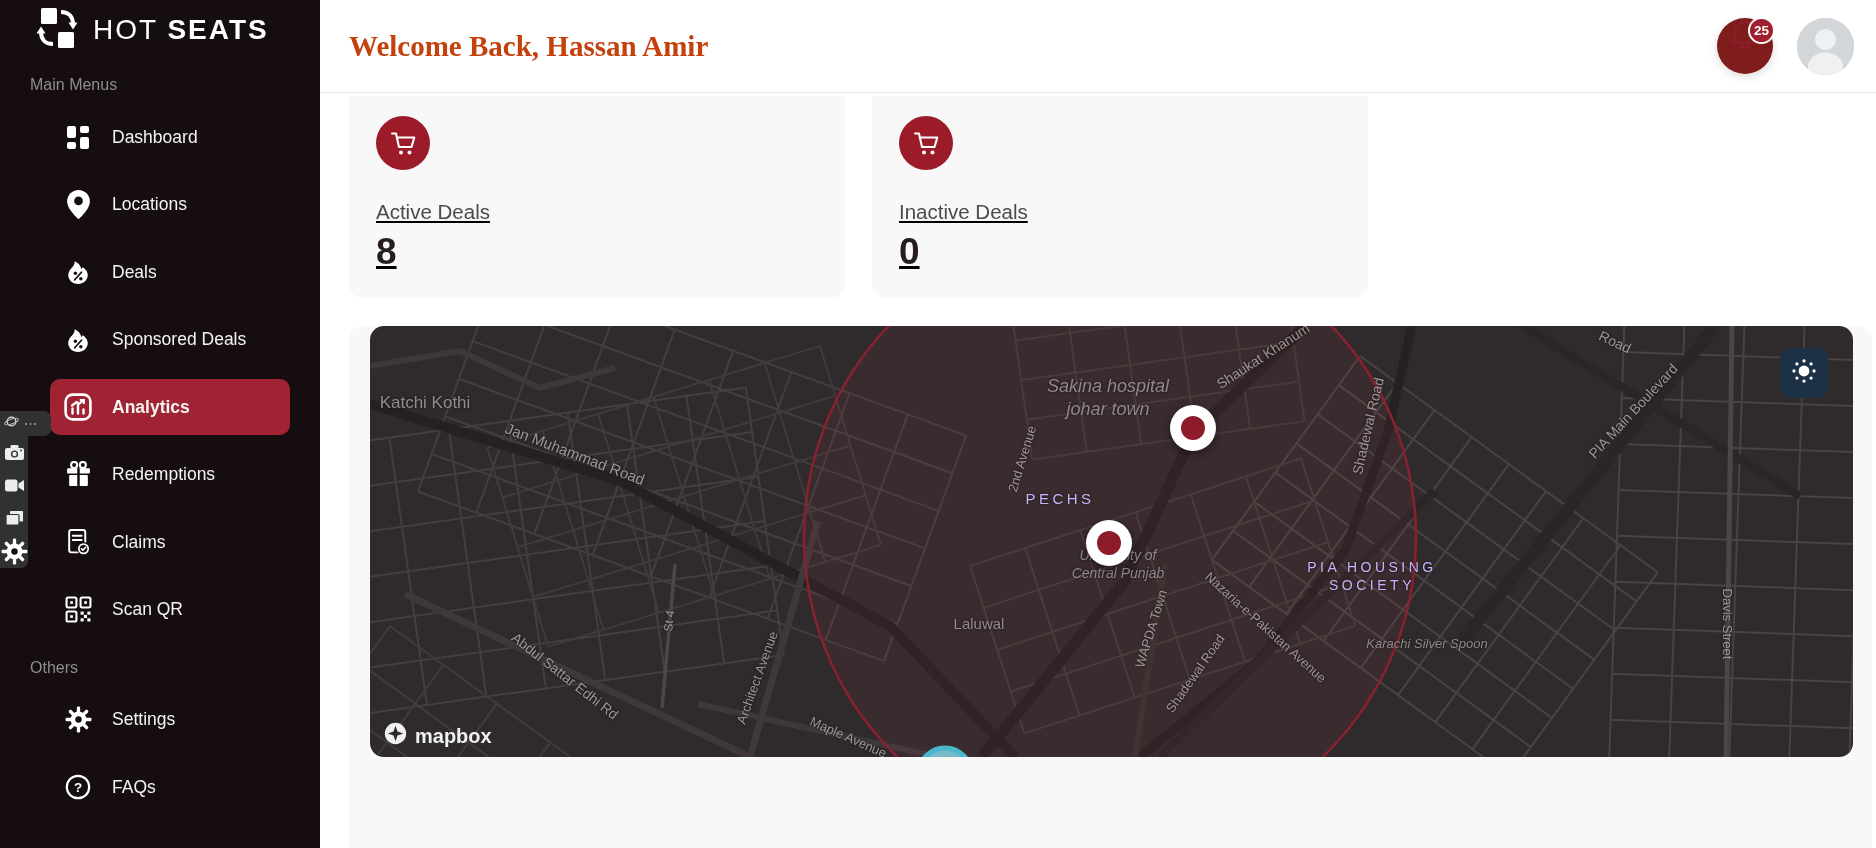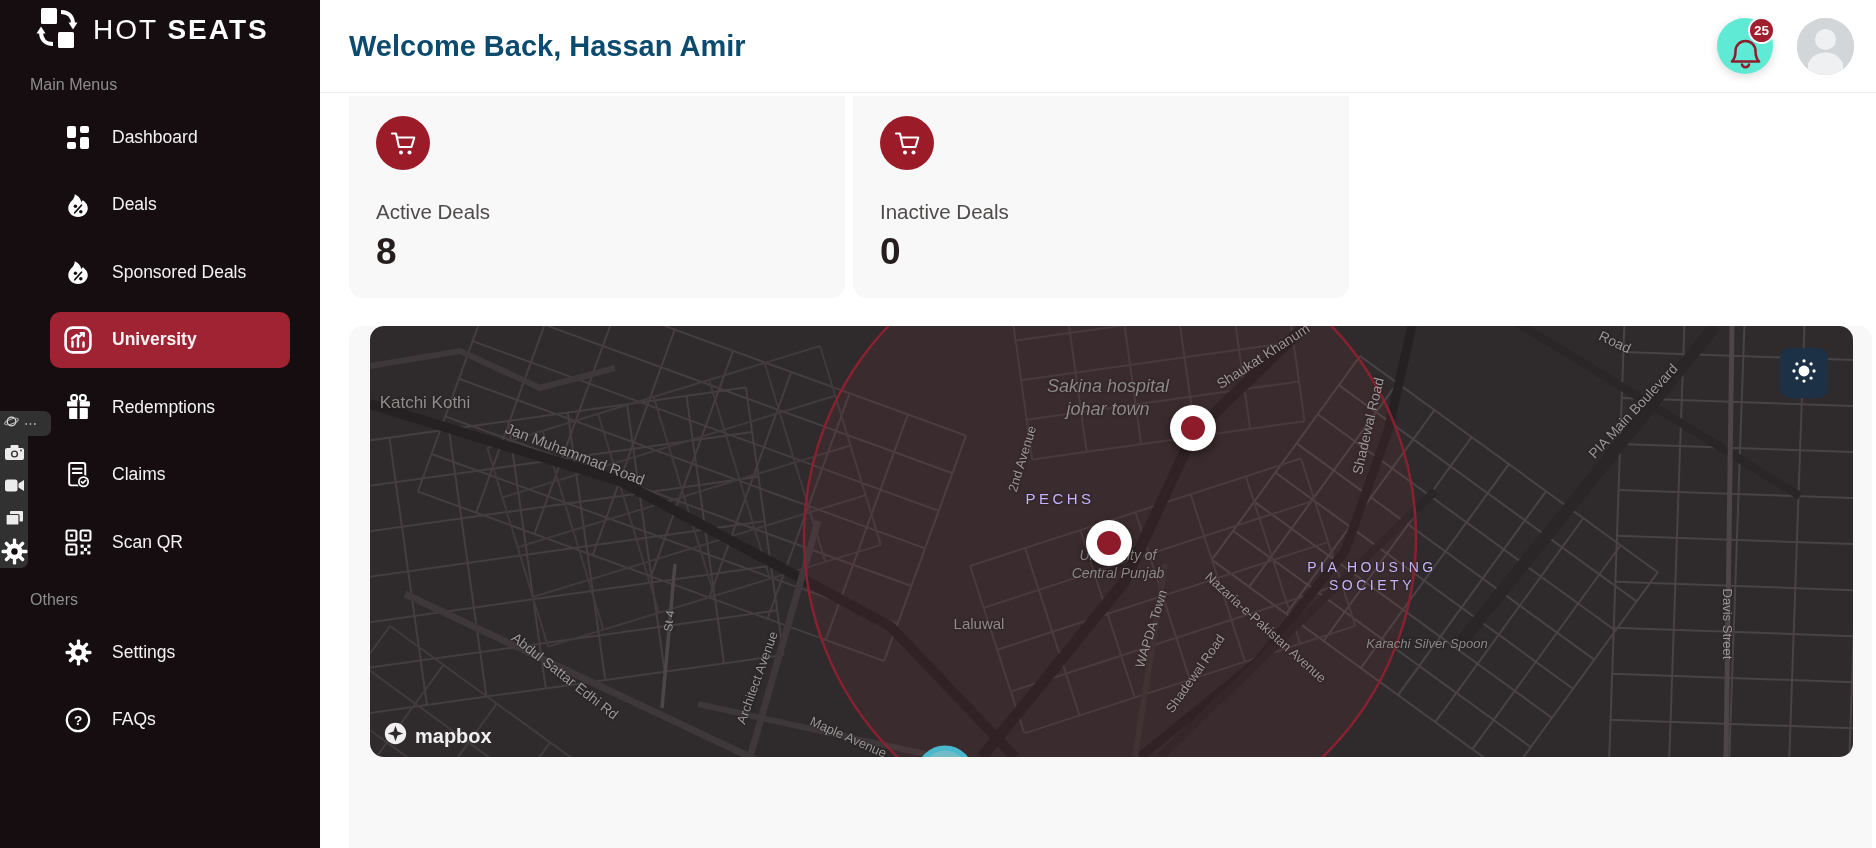--- a/index.html
+++ b/index.html
@@ -26,31 +26,31 @@
   .et-globe-row{display:flex;align-items:center;gap:5px;background:#313131;width:47px;height:25px;
                 border-radius:0 7px 7px 0;padding-left:4px;color:#ddd;}
   .et-dots{font-size:13px;color:#cfcfcf;line-height:10px;}
   .et-btn{width:28px;height:33px;background:#313131;display:flex;align-items:center;justify-content:center;cursor:pointer;}
   .et-btn:last-child{border-radius:0 0 7px 0;}
 
   
   main{flex:1;position:relative;height:848px;background:#fff;overflow:hidden;}
   .topbar{height:92px;display:flex;align-items:center;padding:0 22px 0 29px;
           border-bottom:1px solid #ececec;background:#fff;}
-  .page-title{font-size:29px;font-weight:700;color:#0c4a6e;flex:1;}
-  .bell-btn{position:relative;width:56px;height:56px;border-radius:50%;background:#5eead4;
-            box-shadow:0 3px 10px rgba(0,0,0,.14);display:flex;align-items:flex-end;justify-content:center;
+  .page-title{font-size:29px;font-weight:700;color:#c2410c;flex:1;font-family:Liberation Serif, serif;}
+  .bell-btn{position:relative;width:56px;height:56px;border-radius:50%;background:#7f1d1d;
+            box-shadow:0 3px 10px rgba(0,0,0,.14);display:flex;align-items:flex-start;justify-content:center;
             margin-right:24px;cursor:pointer;}
   .badge{position:absolute;top:-1px;right:-2px;min-width:27px;height:27px;border-radius:50%;
          background:#a01f2e;color:#fff;font-size:13.5px;font-weight:700;display:flex;align-items:center;
          justify-content:center;border:2px solid #fff;box-sizing:border-box;}
   .avatar{width:57px;height:57px;border-radius:50%;overflow:hidden;background:#d3d6d8;cursor:pointer;}
 
   
-  .cards-row{display:flex;gap:8px;margin:3px 0 0 29px;}
+  .cards-row{display:flex;gap:27px;margin:3px 0 0 29px;text-decoration:underline;}
   .stat-card{width:496px;height:202px;background:#f8f8f8;border-radius:0 0 14px 14px;
              padding:20px 27px;box-sizing:border-box;}
   .stat-icon{width:54px;height:54px;border-radius:50%;background:#9c1b29;display:flex;
              align-items:center;justify-content:center;}
   .stat-label{margin-top:30px;font-size:20.5px;color:#4f4a4a;}
   .stat-value{margin-top:7px;font-size:37px;font-weight:700;color:#251d1e;}
 
   
   .map-card{margin:28px 0 0 29px;width:1523px;height:523px;background:#f8f8f8;
             border-radius:14px 14px 0 0;box-sizing:border-box;}
@@ -107,20 +107,29 @@
             <svg width="24" height="25" viewBox="0 0 24 25" fill="#fff">
               <rect x="1" y="1" width="9" height="12" rx="2"></rect>
               <rect x="14" y="1" width="9" height="7" rx="2"></rect>
               <rect x="1" y="17" width="9" height="7" rx="2"></rect>
               <rect x="14" y="12" width="9" height="12" rx="2"></rect>
             </svg>
           </span>
           <span class="mi-label">Dashboard</span>
         </div>
 
+        <div class="menu-item">
+          <span class="mi-icon">
+            <svg width="23" height="29" viewBox="0 0 22 28">
+              <path d="M11 0 C4.9 0 0 4.9 0 11 c0 7.8 11 17 11 17 s11-9.2 11-17 C22 4.9 17.1 0 11 0 z" fill="#fff"></path>
+              <circle cx="11" cy="10.5" r="4.2" fill="#150d0f"></circle>
+            </svg>
+          </span>
+          <span class="mi-label">Locations</span>
+        </div>
 
         <div class="menu-item">
           <span class="mi-icon">
             <svg width="26" height="26" viewBox="0 0 24 24">
               <path d="M12 23 c-4.97 0 -9-3.58 -9-8 0-2.52 1.17-4.6 2.8-6.4 C7.43 6.78 9 4.87 9 2 c0 0 6 2.5 6 8 0-1.5 1.5-2.5 1.5-2.5 C18.8 9.3 21 11.4 21 15 c0 4.42-4.03 8 -9 8 z" fill="#fff"></path>
               <circle cx="9.6" cy="13.2" r="1.6" fill="#150d0f"></circle>
               <circle cx="14.6" cy="18.2" r="1.6" fill="#150d0f"></circle>
               <path d="M9 19.2 L15.2 12.2" stroke="#150d0f" stroke-width="1.6" stroke-linecap="round"></path>
             </svg>
           </span>
@@ -141,21 +150,21 @@
 
         <div class="menu-item active">
           <span class="mi-icon">
             <svg width="28" height="28" viewBox="0 0 28 28" fill="none" stroke="#fff">
               <rect x="1.6" y="1.6" width="24.8" height="24.8" rx="7" stroke-width="2.6"></rect>
               <path d="M8.5 20.5 V15.5 M14 20.5 V12 M19.5 20.5 V16.5" stroke-width="2.4" stroke-linecap="round"></path>
               <path d="M8 12.5 L12.8 9 L15 10.8 L19.8 7" stroke-width="2.2" stroke-linecap="round" stroke-linejoin="round"></path>
               <path d="M19.8 7 h-3.2 M19.8 7 v3.2" stroke-width="2.2" stroke-linecap="round"></path>
             </svg>
           </span>
-          <span class="mi-label">University</span>
+          <span class="mi-label">Analytics</span>
         </div>
 
         <div class="menu-item">
           <span class="mi-icon">
             <svg width="27" height="27" viewBox="0 0 26 26">
               <rect x="2" y="7" width="22" height="5" rx="1" fill="#fff"></rect>
               <rect x="4" y="13.5" width="18" height="10.5" rx="1" fill="#fff"></rect>
               <rect x="11.8" y="7" width="2.4" height="17" fill="#150d0f"></rect>
               <circle cx="8.8" cy="3.8" r="2.9" stroke="#fff" stroke-width="2" fill="none"></circle>
               <circle cx="17.2" cy="3.8" r="2.9" stroke="#fff" stroke-width="2" fill="none"></circle>

